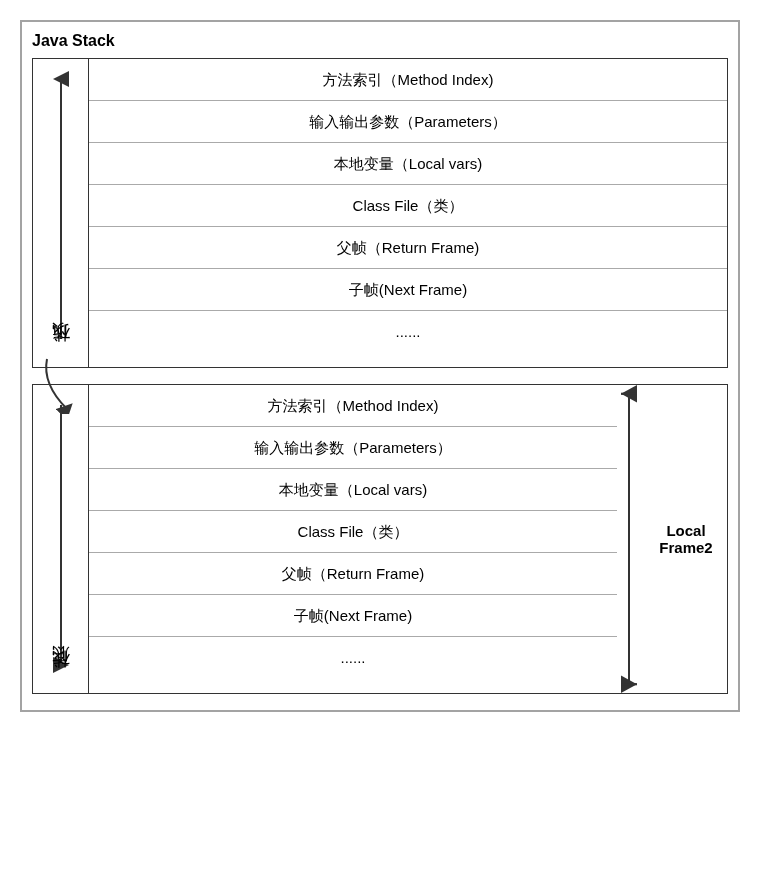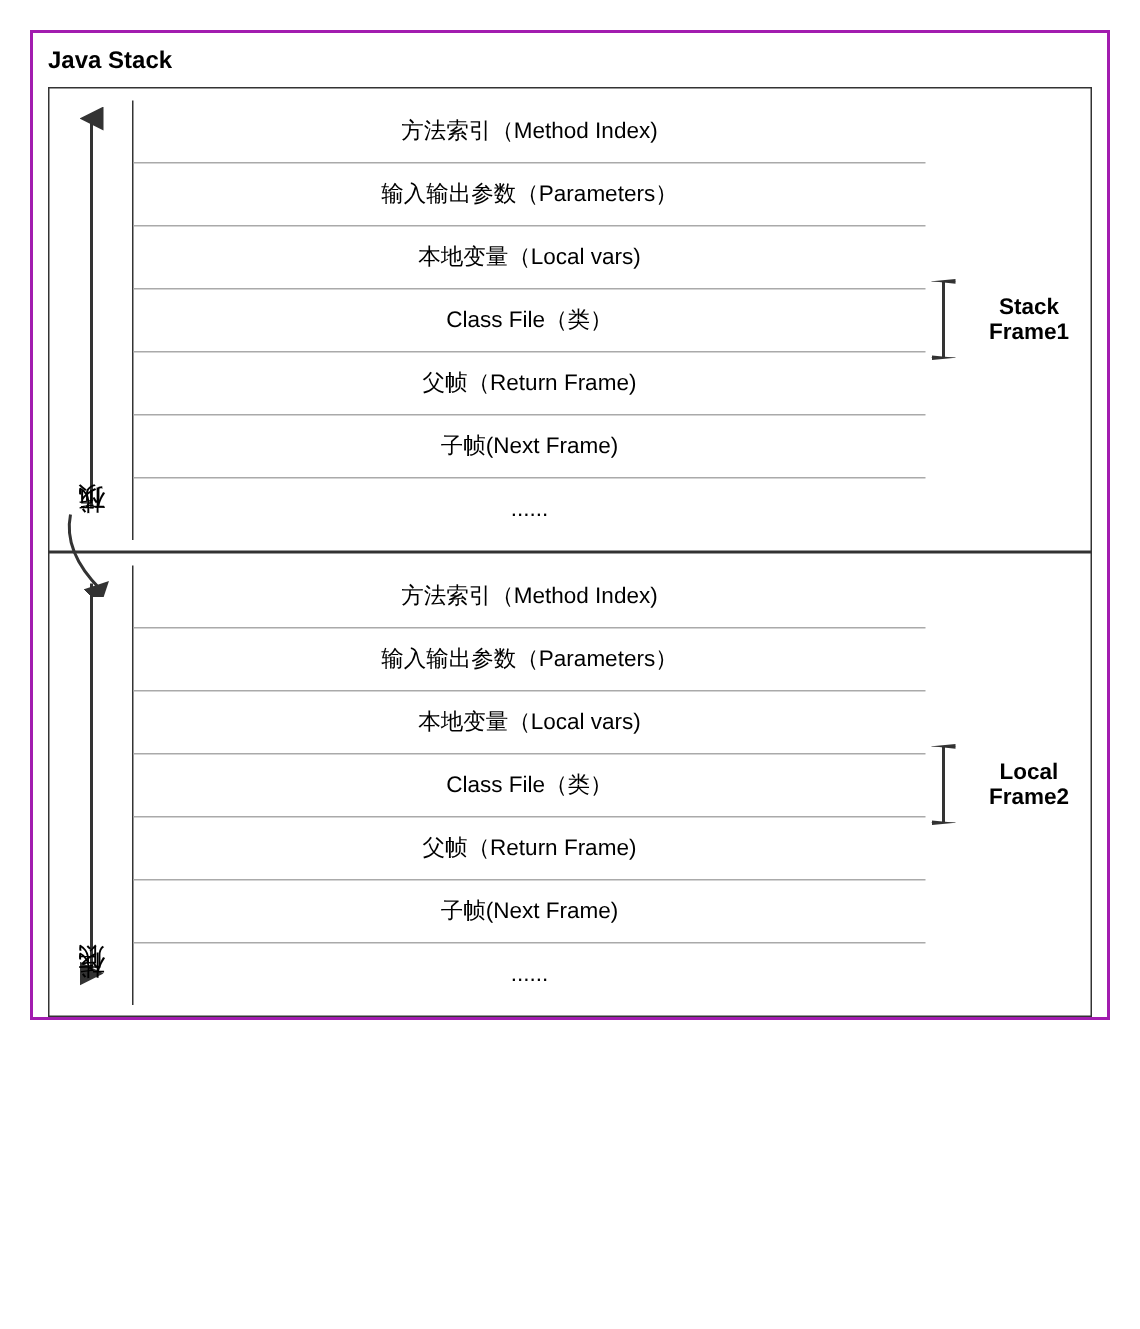--- a/index.html
+++ b/index.html
@@ -8,35 +8,34 @@
       font-family: "SimSun", "宋体", serif;
       width: 760px;
       min-height: 886px;
       display: flex;
       justify-content: center;
       align-items: flex-start;
       padding: 20px;
     }
     .diagram-container {
       width: 740px;
-      border: 2px solid #a21caf;
+      border: 2px solid #a3a3a3;
       padding: 10px 10px 0 10px;
     }
     .title {
       font-size: 16px;
       font-weight: bold;
       margin-bottom: 8px;
       font-family: Arial, sans-serif;
     }
     .stack-section {
       display: flex;
       flex-direction: row;
       border: 1.5px solid #333;
-      margin-bottom: 0;
-      align-items: center;
+      margin-bottom: 16px;
     }
     .stack-section.top {
       border-bottom: 1.5px solid #333;
     }
     .left-label {
       width: 55px;
       display: flex;
       flex-direction: column;
       align-items: center;
       justify-content: center;
@@ -108,36 +107,20 @@
     <div class="frames-area">
       <div class="frame-row">方法索引（Method Index)</div>
       <div class="frame-row">输入输出参数（Parameters）</div>
       <div class="frame-row">本地变量（Local vars)</div>
       <div class="frame-row">Class File（类）</div>
       <div class="frame-row">父帧（Return Frame)</div>
       <div class="frame-row">子帧(Next Frame)</div>
       <div class="frame-row">......</div>
     </div>
 
-    <div class="right-label">
-      <svg width="24" height="100%" viewBox="0 0 24 280" preserveAspectRatio="none" style="position:absolute;left:0;top:0;height:100%;width:24px;">
-        <defs>
-          <marker id="arrowhead-rt" markerWidth="8" markerHeight="8" refX="4" refY="4" orient="auto">
-            <polygon points="4,0 8,8 0,8" fill="#333"></polygon>
-          </marker>
-          <marker id="arrowhead-rb" markerWidth="8" markerHeight="8" refX="4" refY="4" orient="auto-start-reverse">
-            <polygon points="4,0 8,8 0,8" fill="#333"></polygon>
-          </marker>
-        </defs>
-        <line x1="12" y1="8" x2="12" y2="272" stroke="#333" stroke-width="2" marker-start="url(#arrowhead-rb)" marker-end="url(#arrowhead-rt)"></line>
-        <line x1="4" y1="8" x2="20" y2="8" stroke="#333" stroke-width="2"></line>
-        <line x1="4" y1="272" x2="20" y2="272" stroke="#333" stroke-width="2"></line>
-      </svg>
-      <span class="frame-name" style="margin-left:28px;">Stack Frame1</span>
-    </div>
   </div>
 
   <div style="position:relative;height:0;">
     <svg width="80" height="60" viewBox="0 0 80 60" style="position:absolute;left:5px;top:-30px;z-index:10;">
       <defs>
         <marker id="curve-arrow-head" markerWidth="8" markerHeight="8" refX="4" refY="4" orient="auto">
           <polygon points="4,0 8,8 0,8" fill="#333"></polygon>
         </marker>
       </defs>
 

